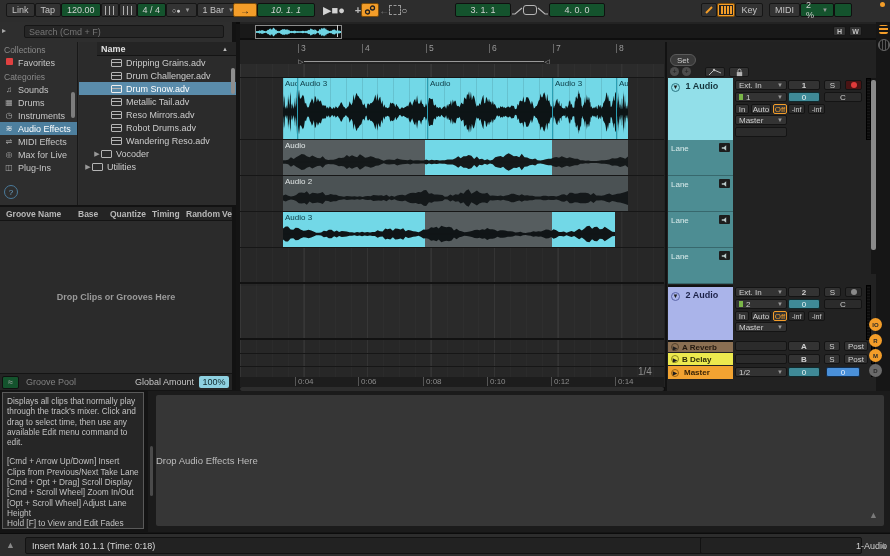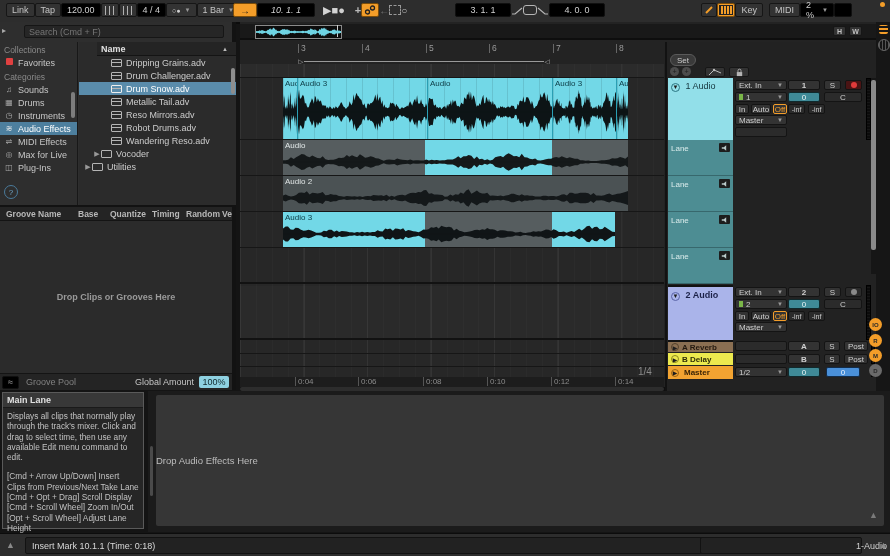--- a/index.html
+++ b/index.html
@@ -2,21 +2,21 @@
 <html><head>
 <meta charset="utf-8">
 <style>
   html,body{margin:0;padding:0;background:#0e0e0e;}
   #root{position:relative;width:890px;height:556px;background:#141414;overflow:hidden;
         font-family:"Liberation Sans","DejaVu Sans",sans-serif;color:#c8c8c8;font-size:9px;
         -webkit-font-smoothing:antialiased;}
   .a{position:absolute;}
   .bx{background:#333;border:1px solid #161616;border-radius:2px;color:#c4c4c4;
       display:flex;align-items:center;justify-content:center;box-sizing:border-box;}
-  .fld{background:#000000;border:1px solid #101010;border-radius:2px;color:#d0d0d0;
+  .fld{background:#14532d;border:1px solid #101010;border-radius:2px;color:#d0d0d0;
       display:flex;align-items:center;justify-content:center;box-sizing:border-box;}
   .orange{background:#f39d29;border-color:#7a4c0a;color:#1c1c1c;}
   .row{display:flex;align-items:center;}
   
   #transport{left:0;top:0;width:890px;height:22px;background:#2d2d2d;border-bottom:2px solid #0c0c0c;}
   #transport .bx,#transport .fld{height:14px;font-size:9px;padding:0 5px;}
   .ddarr{font-size:6px;color:#999;margin-left:2px;}
   .bars{width:10px;height:9px;background:repeating-linear-gradient(90deg,#b0b0b0 0 1.5px,transparent 1.5px 4px);}
   
   #browser{left:0;top:22px;width:236px;height:183px;background:#2e2e2e;border-right:4px solid #121212;box-sizing:border-box;}
@@ -441,21 +441,21 @@
       </div>
       <div class="a bx" style="left:62px;top:25px;width:20px;height:10px;padding:0;">
         <svg width="9" height="9" viewBox="0 0 10 10">
             <rect x="2" y="4.5" width="6" height="4.5" fill="#b5b5b5"></rect>
             <path d="M3.3 4.5 V3 a1.7 1.7 0 0 1 3.4 0 V4.5" fill="none" stroke="#b5b5b5" stroke-width="1"></path>
           </svg>
       </div>
 
       <div class="a" style="left:1px;top:36px;width:65px;height:62px;background:#92dfe9;color:#14343c;box-sizing:border-box;padding:3px;">
         <span class="foldcirc" style="border-color:#2c7683;">▼</span>
-        <span style="font-size:9px;font-weight:normal;margin-left:3px;">1 Audio</span>
+        <span style="font-size:9px;font-weight:bold;margin-left:3px;">1 Audio</span>
       </div>
       <div class="hbx" style="left:68px;top:38px;width:52px;height:10px;">
         <span>Ext. In</span>
           <span class="sp"></span>
           <span class="ddarr">▼</span>
       </div>
       <div class="hbx" style="left:68px;top:50px;width:52px;height:10px;">
         <span style="width:4px;height:6px;background:#7ab648;margin-right:3px;"></span>
         <span>1</span>
           <span class="sp"></span>
@@ -646,21 +646,20 @@
       <div class="circle-toggle" style="left:202px;top:307px;background:#f39d29;">
           <span>M</span>
         </div>
       <div class="circle-toggle" style="left:202px;top:322px;background:#6a6a6a;">
           <span>D</span>
         </div>
     </div>
   </div>
 
   <div id="infobox" class="a">
-    <div class="title">Main Lane</div>
     <div class="body">
       <div>Displays all clips that normally play through the track's mixer. Click and drag to select time, then use any available Edit menu command to edit.</div>
       <div style="height:9px;"></div>
       <div>[Cmd + Arrow Up/Down] Insert Clips from Previous/Next Take Lane</div>
       <div>[Cmd + Opt + Drag] Scroll Display</div>
       <div>[Cmd + Scroll Wheel] Zoom In/Out</div>
       <div>[Opt + Scroll Wheel] Adjust Lane Height</div>
       <div>Hold [F] to View and Edit Fades</div>
     </div>
   </div>

